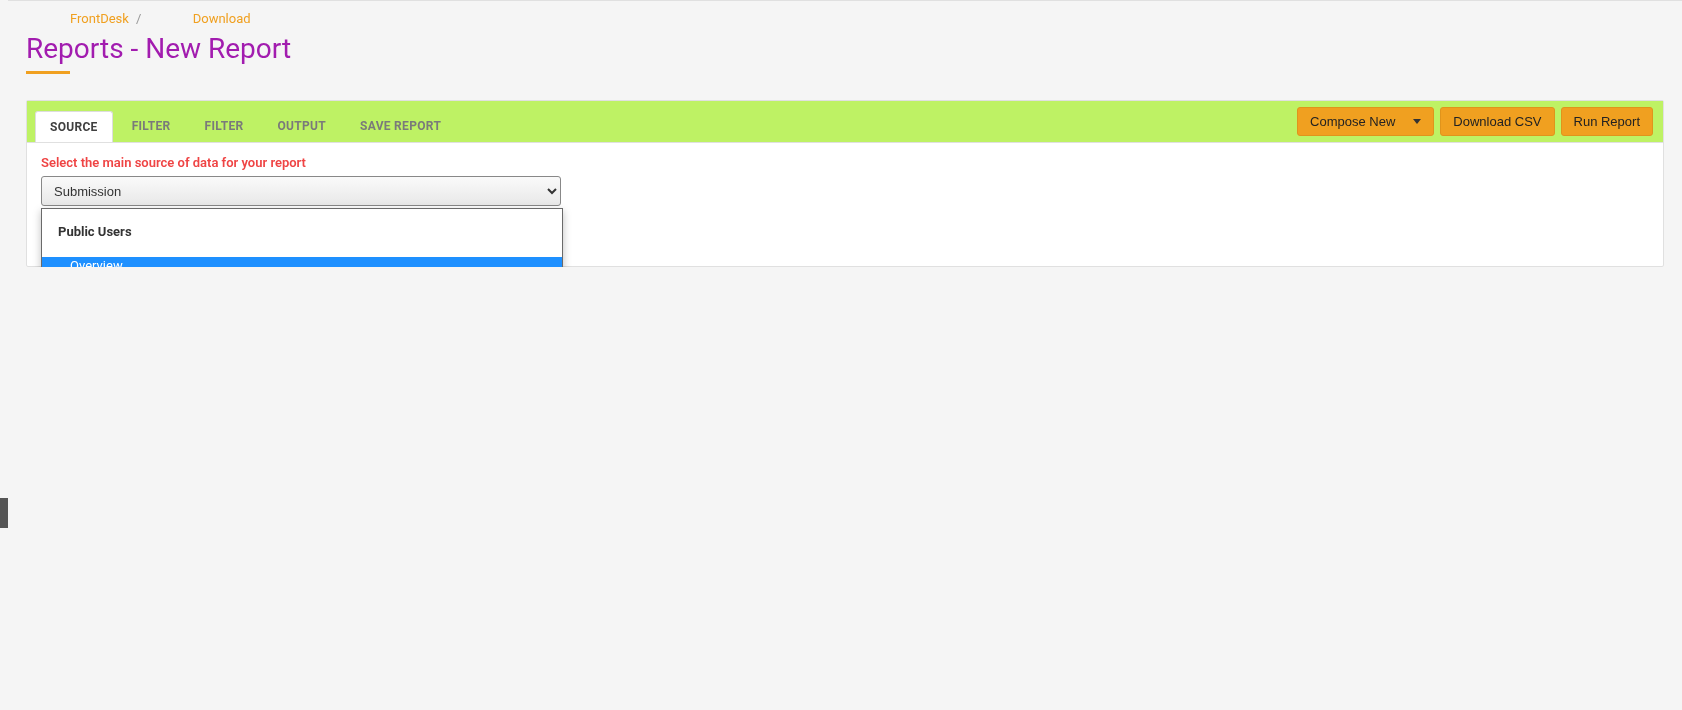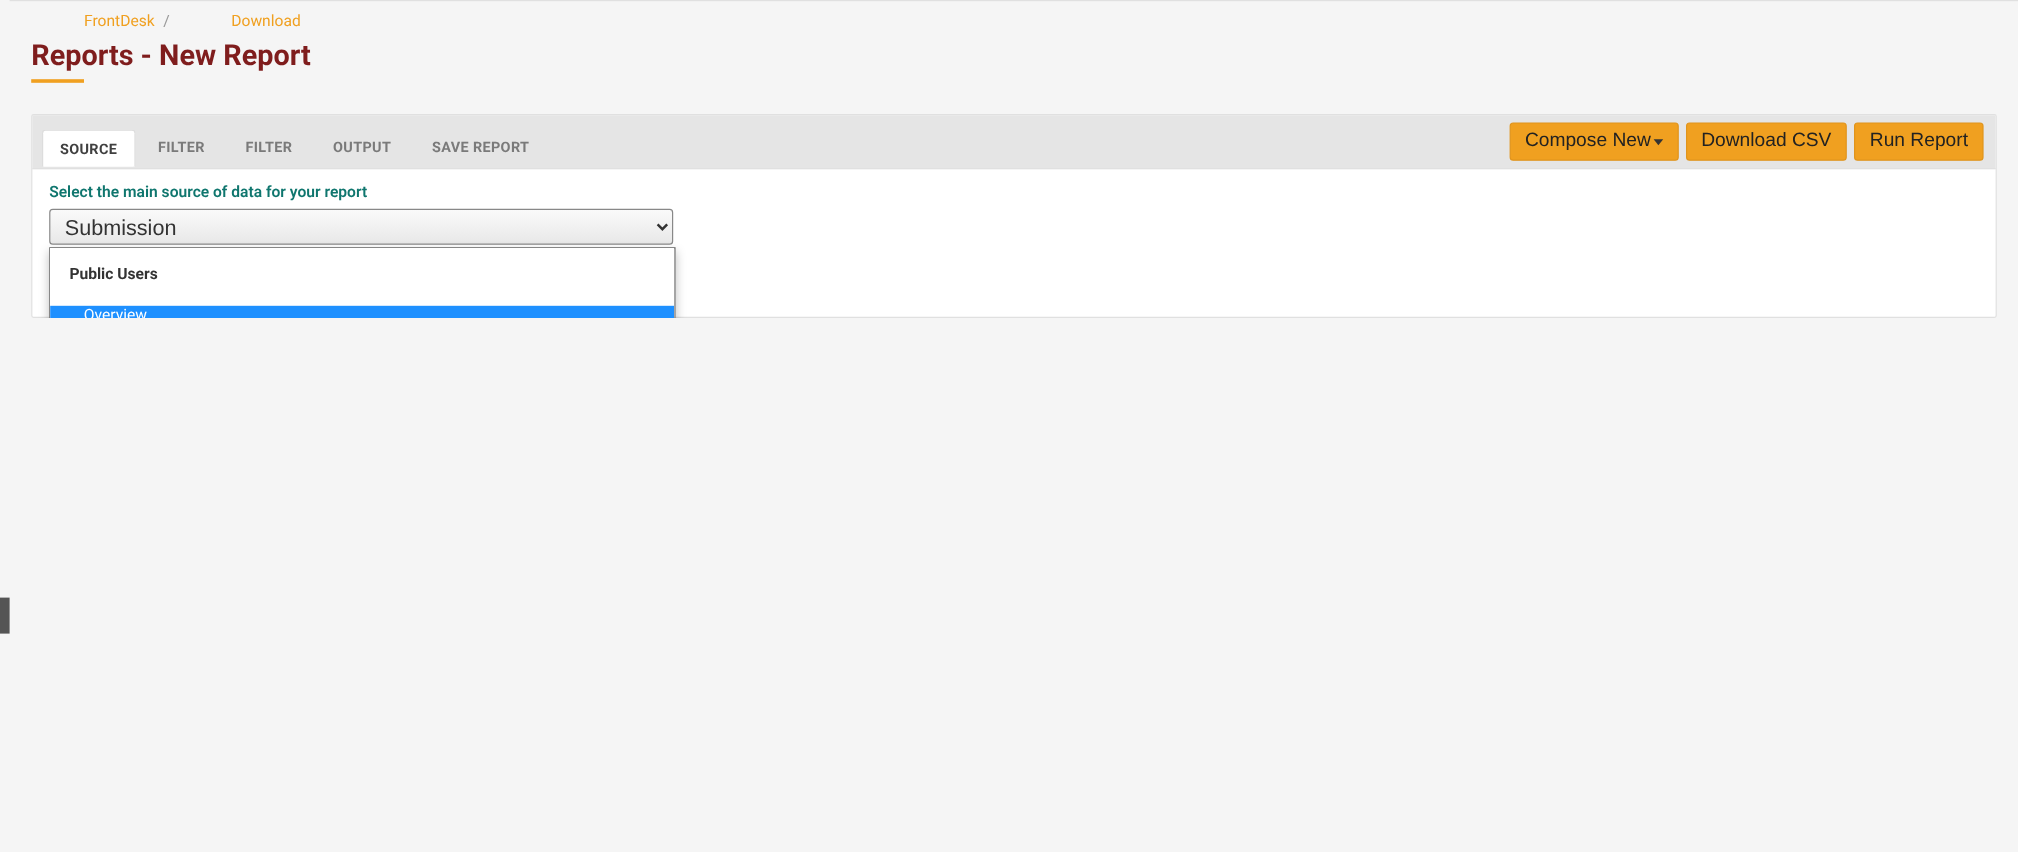--- a/index.html
+++ b/index.html
@@ -25,43 +25,43 @@
     .breadcrumb a {
       color: #f0a020;
       text-decoration: none;
       margin-left: 44px;
     }
     .breadcrumb-sep {
       color: #999;
       margin: 0 4px;
     }
     .page-title {
-      font-size: 24px;
-      font-weight: 700;
-      color: #7f1d1d;
+      font-size: 28px;
+      font-weight: 400;
+      color: #a21caf;
       padding: 0 18px 6px;
     }
     .title-underline {
       width: 44px;
       height: 3px;
       background: #f0a020;
       margin: 0 18px 26px;
     }
     .panel {
       background: #fff;
       border: 1px solid #e0e0e0;
       margin: 0 18px;
       border-radius: 2px;
     }
     .panel-header {
       display: flex;
       align-items: center;
       justify-content: space-between;
       border-bottom: 1px solid #e0e0e0;
-      background: #e5e5e5;
+      background: #bef264;
       padding: 0 10px 0 0;
     }
     .tabs {
       display: flex;
       align-items: flex-end;
       padding: 8px 8px 0;
     }
     .tab {
       font-size: 12px;
       font-weight: 700;
@@ -85,63 +85,63 @@
     .button-row {
       display: flex;
       gap: 6px;
       align-items: center;
       padding: 6px 0;
     }
     .btn {
       background: #f0a020;
       color: #222;
       border: 1px solid #e0941c;
-      font-size: 16px;
+      font-size: 13px;
       padding: 6px 12px;
       border-radius: 3px;
       cursor: pointer;
       display: inline-flex;
       align-items: center;
-      gap: 0;
+      gap: 16px;
     }
     .caret {
       display: inline-block;
       width: 0; height: 0;
       border-left: 4px solid transparent;
       border-right: 4px solid transparent;
       border-top: 5px solid #333;
       margin-left: 2px;
     }
     .panel-body {
       padding: 12px 14px 60px;
       position: relative;
     }
     .field-label {
       font-size: 13px;
       font-weight: 600;
-      color: #0f766e;
+      color: #ef4444;
       margin-bottom: 6px;
     }
     .select-row {
       display: flex;
       gap: 8px;
       align-items: stretch;
       max-width: 520px;
     }
     .select-wrapper {
       position: relative;
       flex: 1;
     }
     select.select-source {
       width: 100%;
       height: 30px;
       border: 1px solid #888;
       border-radius: 3px;
       padding: 4px 8px;
-      font-size: 18px;
+      font-size: 13px;
       background: linear-gradient(#fafafa, #e8e8e8);
       color: #333;
     }
     .dropdown-listbox {
       position: absolute;
       top: 100%;
       left: 0;
       right: -2px;
       margin-top: 2px;
       background: #fff;

